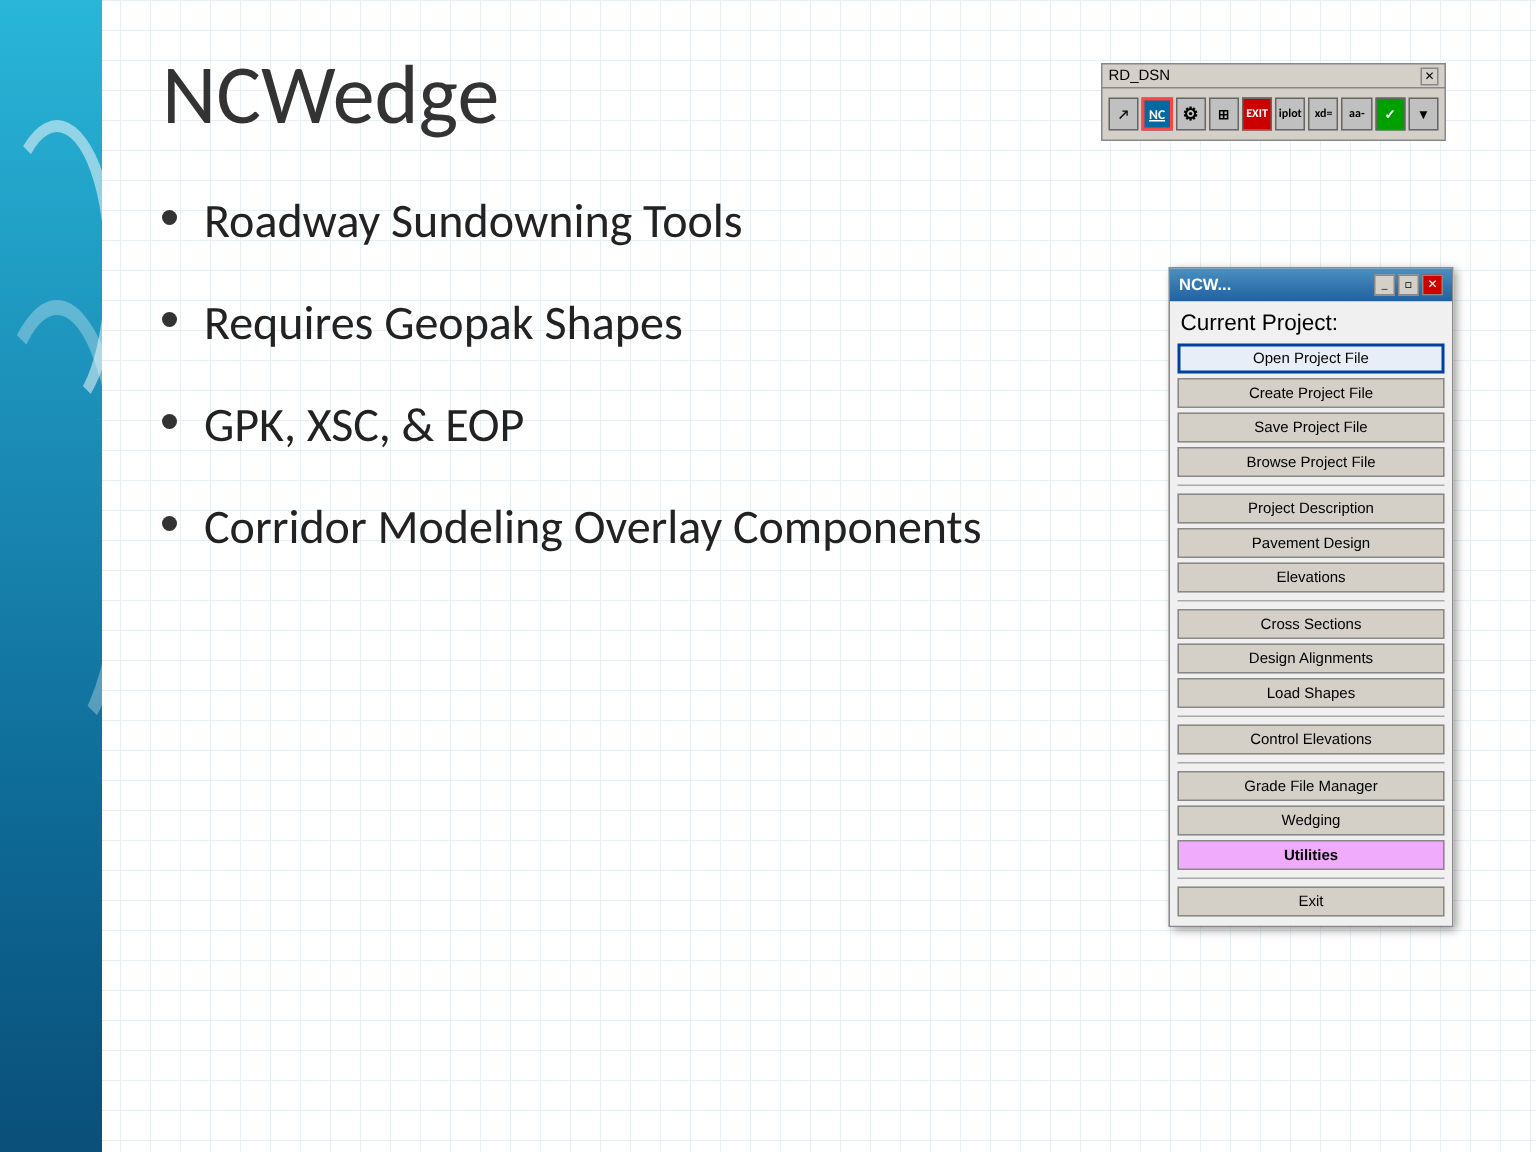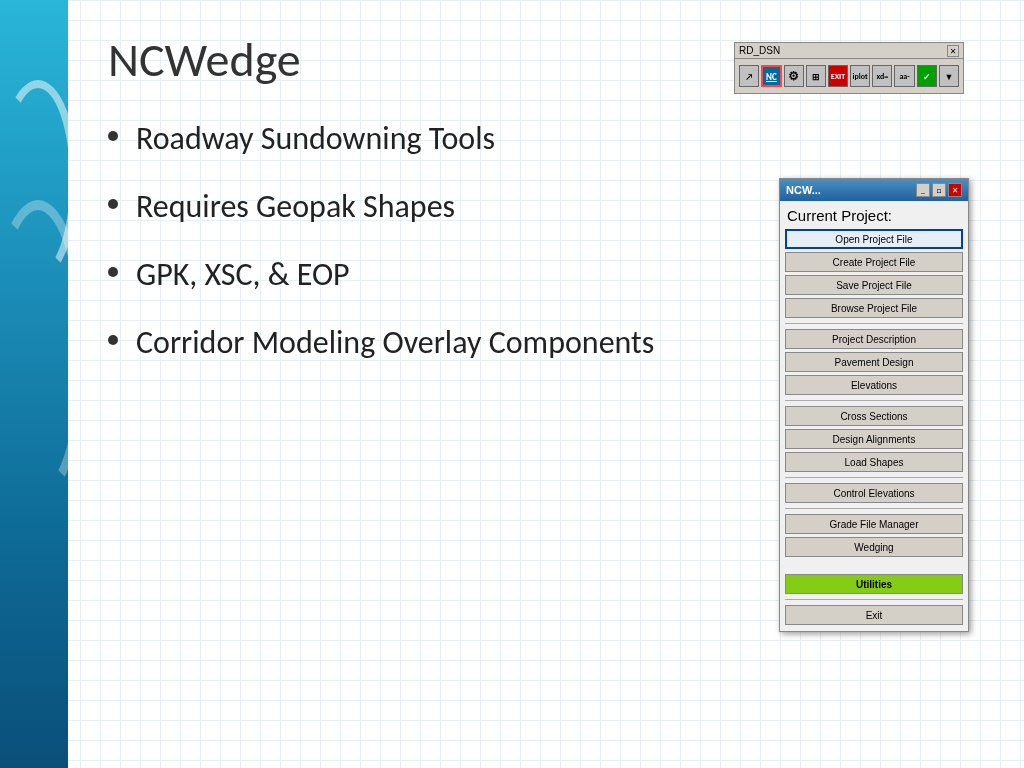--- a/index.html
+++ b/index.html
@@ -64,21 +64,21 @@
     .main-content {
       position: absolute;
       left: 68px; top: 0;
       right: 0; bottom: 0;
       z-index: 2;
       padding: 30px 20px 20px 40px;
     }
 
     
     .title {
-      font-size: 48px;
+      font-size: 56px;
       font-weight: 300;
       color: #333333;
       margin-bottom: 30px;
       font-family: 'Segoe UI Light', Calibri, Arial, sans-serif;
     }
 
     
     .bullet-list {
       list-style: none;
       padding: 0;
@@ -268,22 +268,21 @@
       justify-content: center;
     }
 
     .dialog-btn.highlighted {
       border: 2px solid #0040a0;
       background: #e8eef8;
     }
 
     .dialog-btn.bold-btn {
       font-weight: bold;
-      background: #84cc16;
-      margin-top: 14px;
+      background: #f0abfc;
     }
 
     .dialog-separator {
       height: 1px;
       background: #aaa;
       margin: 2px 0;
     }
   </style>
 </head>
 <body>

